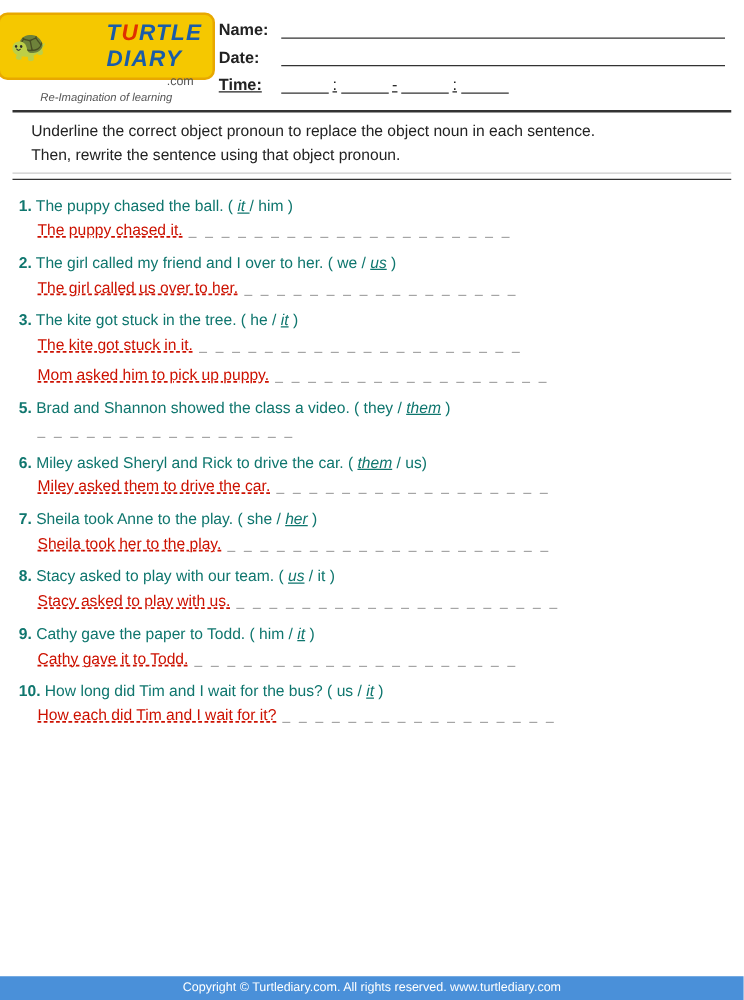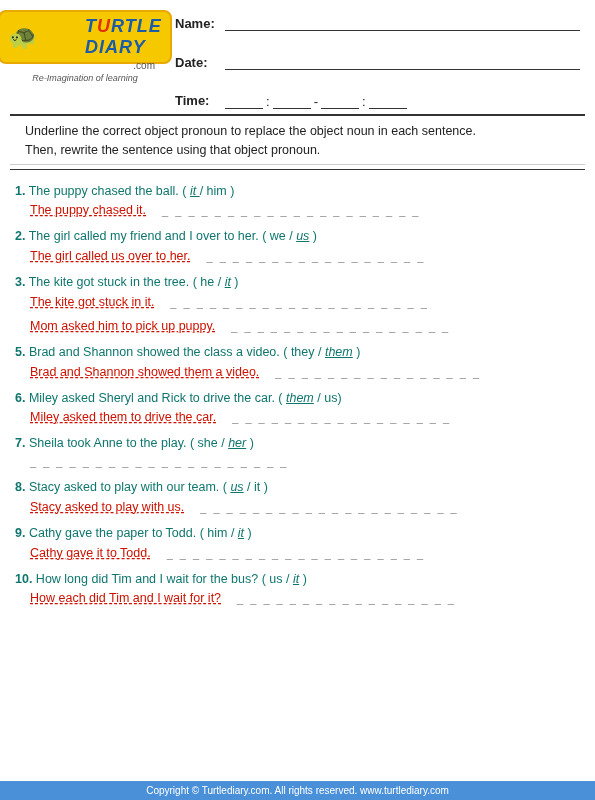--- a/index.html
+++ b/index.html
@@ -62,36 +62,38 @@
     }
 
     .name-fields {
       flex: 1;
       padding-left: 20px;
       padding-top: 5px;
     }
     .field-row {
       display: flex;
       align-items: center;
-      margin-bottom: 23px;
+      margin-bottom: 6px;
     }
     .field-label {
       font-size: 13px;
       font-weight: bold;
       min-width: 45px;
       color: #222;
     }
     .field-line {
       border-bottom: 1px solid #333;
       flex: 1;
       margin-left: 5px;
       min-height: 16px;
     }
     .time-row {
       display: flex;
+      align-items: center;
+      text-decoration: underline;
     }
     .time-segments {
       display: flex;
       align-items: center;
       gap: 3px;
       margin-left: 5px;
     }
     .time-seg {
       border-bottom: 1px solid #333;
       width: 38px;
@@ -125,21 +127,21 @@
       color: #0f766e;
     }
     .underline-word {
       text-decoration: underline;
       font-style: italic;
     }
     .answer-line {
       margin-top: 3px;
       display: flex;
       align-items: flex-end;
-      gap: 16px;
+      gap: 5px;
       padding-left: 15px;
     }
     .answer-text {
       color: #cc1100;
       font-size: 12.5px;
       font-weight: normal;
       text-decoration: underline;
       text-decoration-style: dashed;
     }
     .dashes {
@@ -247,40 +249,40 @@
       <span class="answer-text">Mom asked him to pick up puppy.</span>
       <span class="dashes">_ _ _ _ _ _ _ _ _ _ _ _ _ _ _ _ _</span>
     </div>
   </div>
 
   <div class="question-block">
     <div class="question-text">
       <strong>5.</strong> Brad and Shannon showed the class a video. ( they / <span class="underline-word">them</span> )
     </div>
     <div class="answer-line">
-      <span class="answer-text">Brad and Shannon showed them a video.</span>
       <span class="dashes">_ _ _ _ _ _ _ _ _ _ _ _ _ _ _ _</span>
     </div>
   </div>
 
   <div class="question-block">
     <div class="question-text">
       <strong>6.</strong> Miley asked Sheryl and Rick to drive the car. ( <span class="underline-word">them</span> / us)
     </div>
     <div class="answer-line">
       <span class="answer-text">Miley asked them to drive the car.</span>
       <span class="dashes">_ _ _ _ _ _ _ _ _ _ _ _ _ _ _ _ _</span>
     </div>
   </div>
 
   <div class="question-block">
     <div class="question-text">
       <strong>7.</strong> Sheila took Anne to the play. ( she / <span class="underline-word">her</span> )
     </div>
     <div class="answer-line">
+      <span class="answer-text">Sheila took her to the play.</span>
       <span class="dashes">_ _ _ _ _ _ _ _ _ _ _ _ _ _ _ _ _ _ _ _</span>
     </div>
   </div>
 
   <div class="question-block">
     <div class="question-text">
       <strong>8.</strong> Stacy asked to play with our team. ( <span class="underline-word">us</span> / it )
     </div>
     <div class="answer-line">
       <span class="answer-text">Stacy asked to play with us.</span>

